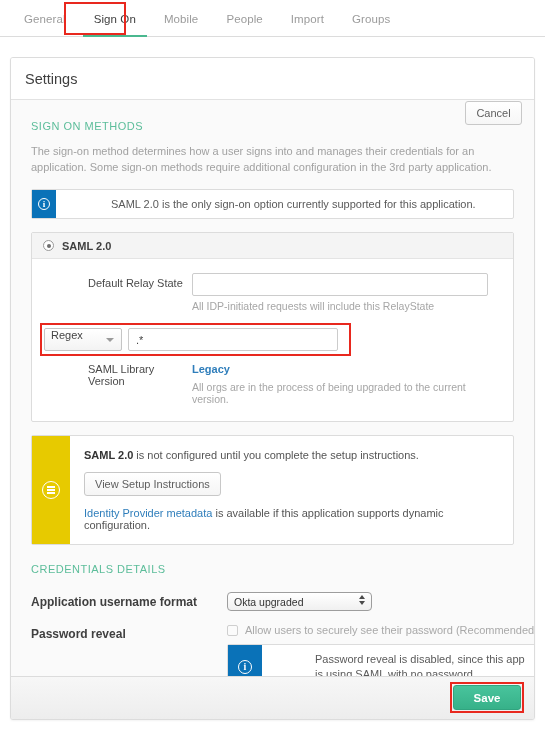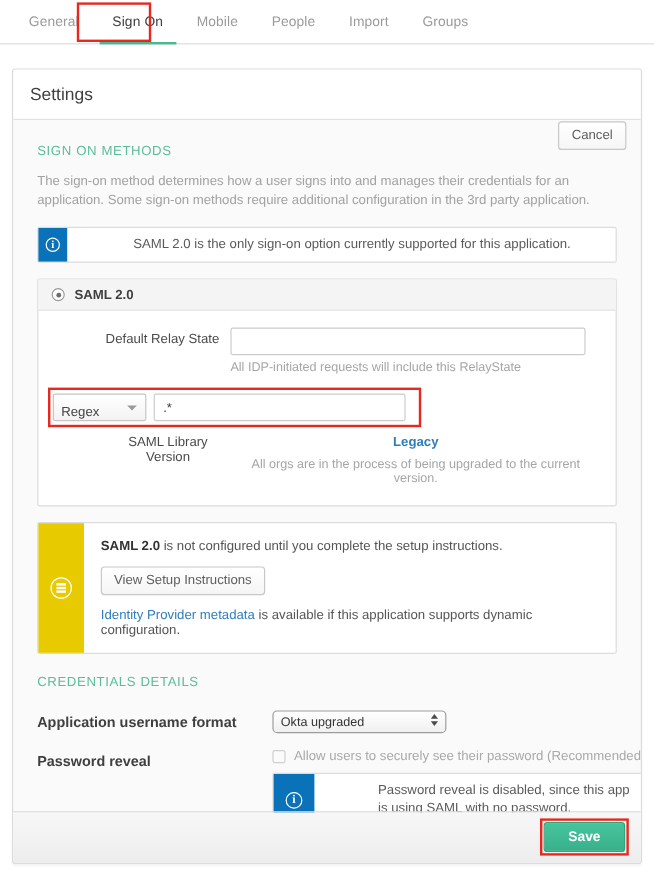--- a/index.html
+++ b/index.html
@@ -221,21 +221,21 @@
   
   .group-row { position: relative; margin-bottom: 8px; }
   .select-regex {
     width: 78px; height: 23px;
     border: 1px solid #c5c5c5;
     border-radius: 2px;
     background: linear-gradient(#ffffff,#f3f3f3);
     font-size: 11px;
     color: #444;
     padding: 0 6px;
-    display: inline-flex; align-items: flex-end;
+    display: inline-flex; align-items: flex-start;
     position: relative;
     cursor: pointer;
     vertical-align: top;
   }
   .select-regex .caret {
     position: absolute; right: 7px; top: 9px;
     width: 0; height: 0;
     border-left: 4px solid transparent;
     border-right: 4px solid transparent;
     border-top: 4px solid #9a9a9a;
@@ -475,21 +475,21 @@
           <div class="frow group-row">
             <div class="fctrl" style="position:relative;">
               <div class="select-regex">
                 <span>Regex</span>
                 <span class="caret"></span>
               </div><input class="group-input" type="text" value=".*" style="">
               <div class="annot-group"></div>
             </div>
           </div>
 
-          <div class="frow" style="text-align:center;">
+          <div class="frow" style="">
             <div class="flabel">SAML Library Version</div>
             <div class="fctrl">
               <a class="flink">Legacy</a>
               <div class="fhint" style="margin-bottom:0;">All orgs are in the process of being upgraded to the current version.</div>
             </div>
           </div>
 
         </div>
       </div>
 

